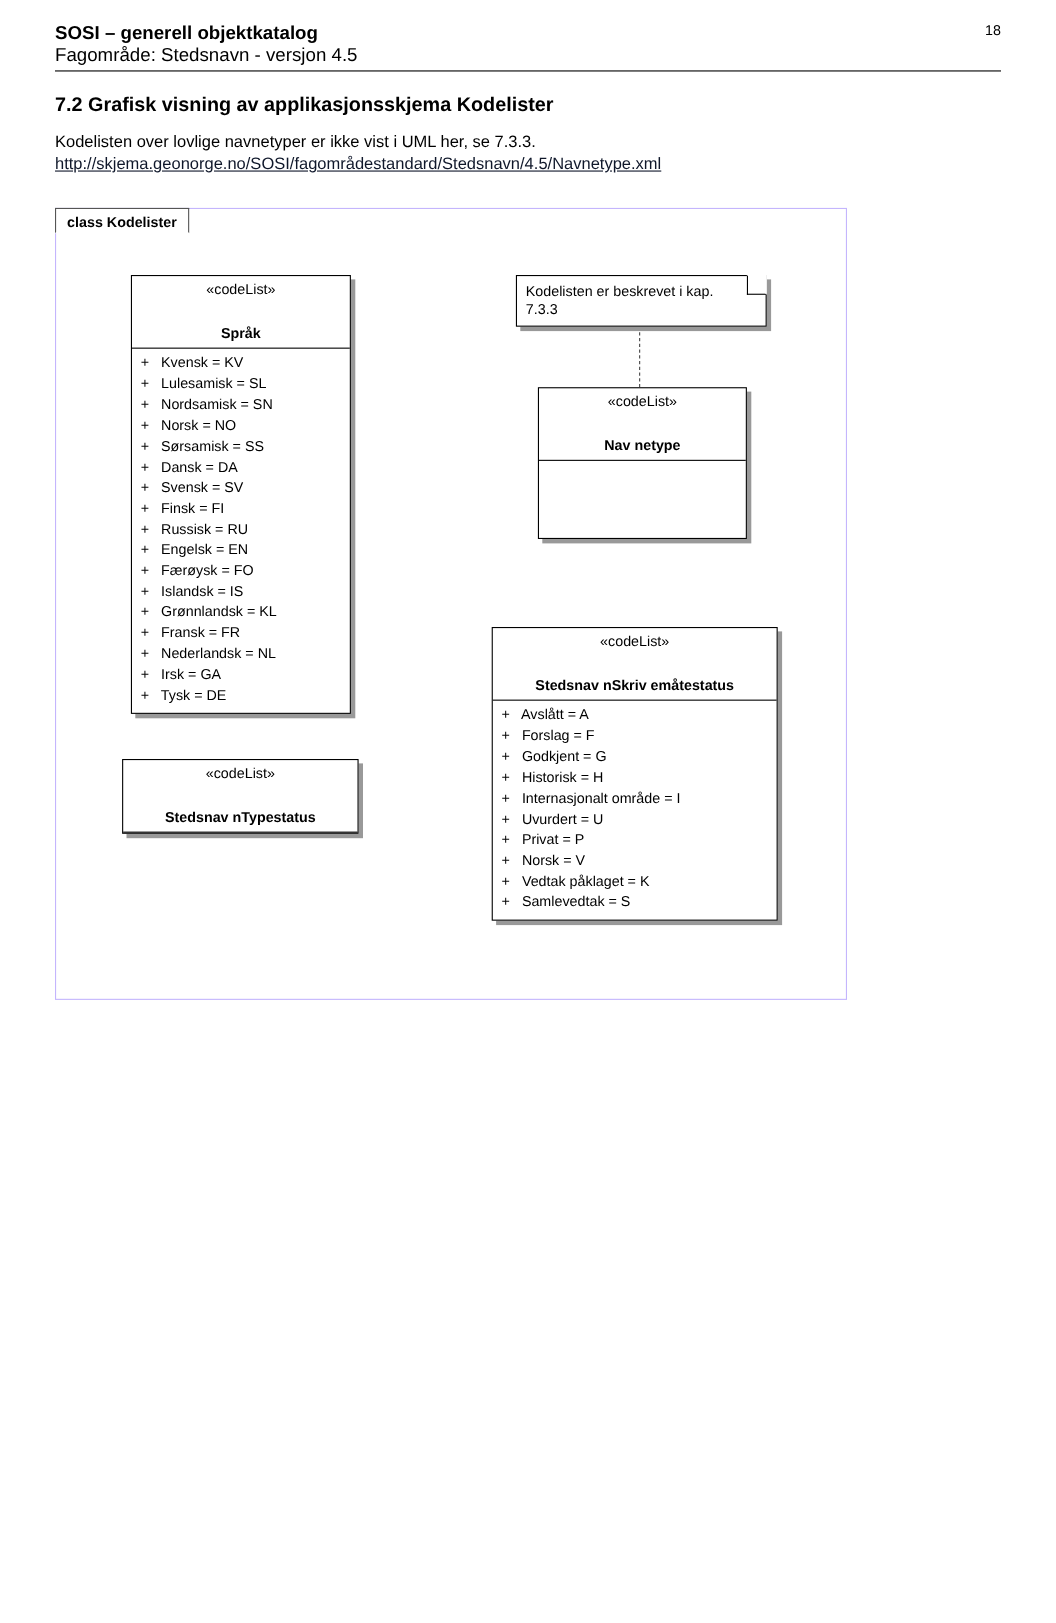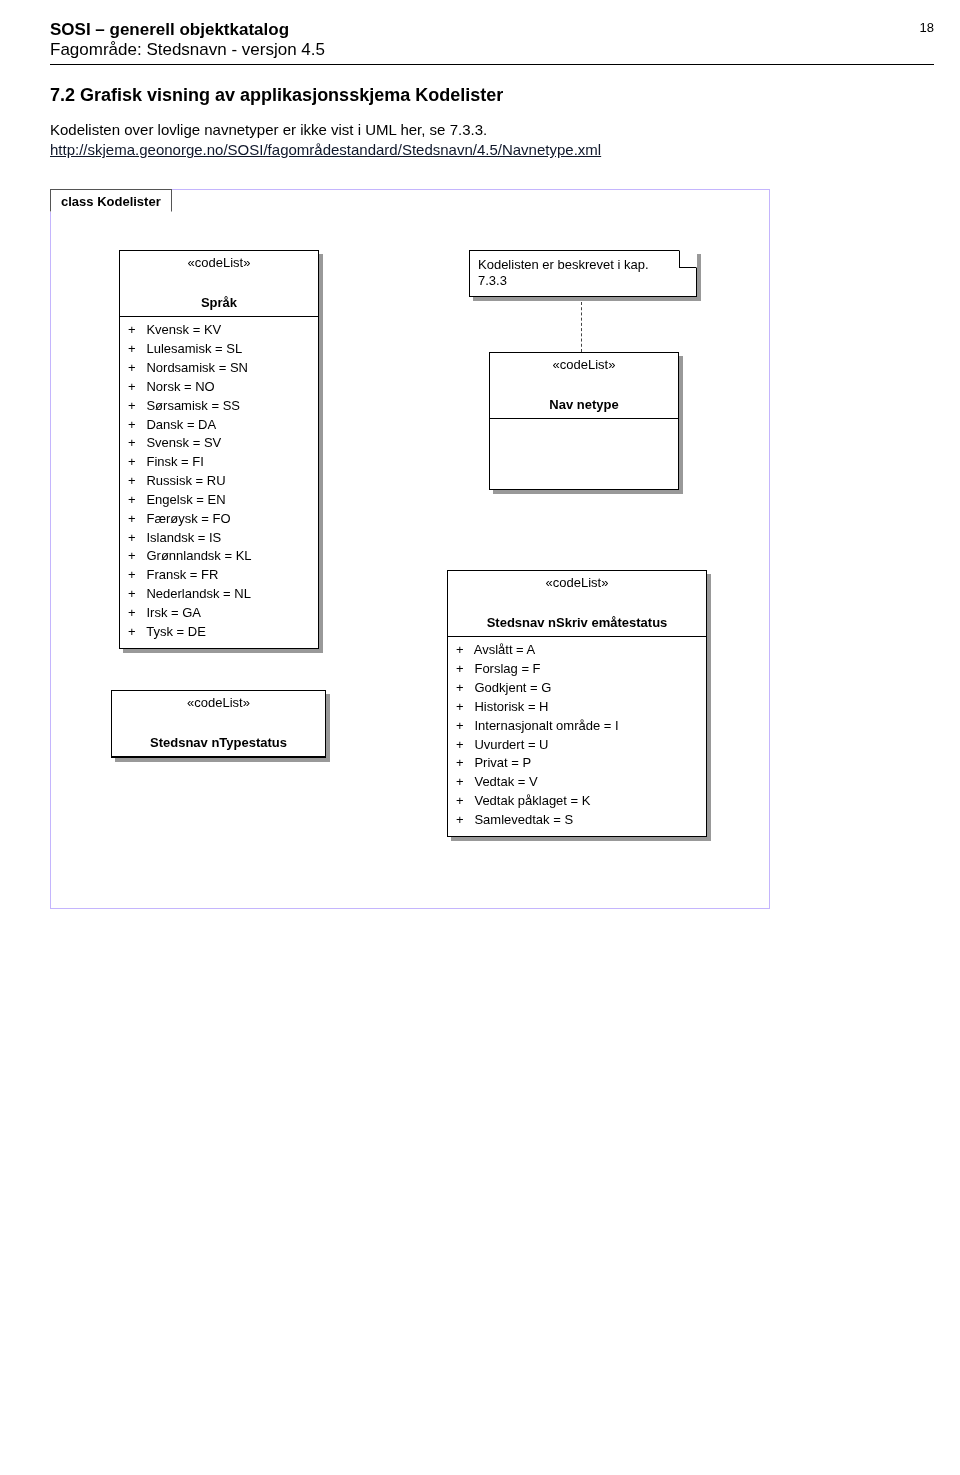--- a/index.html
+++ b/index.html
@@ -4,21 +4,21 @@
 <style>
   * { box-sizing: border-box; }
   body {
     margin: 0;
     font-family: Verdana, Geneva, sans-serif;
     background: #fff;
     color: #000;
     width: 960px;
   }
   .page {
-    padding: 20px 26px 20px 50px;
+    padding: 20px 50px 20px 50px;
     min-height: 1475px;
     position: relative;
   }
   .header-row {
     display: flex;
     justify-content: space-between;
     align-items: flex-start;
   }
   .header-title { font-weight: bold; font-size: 17px; }
   .header-sub { font-size: 17px; }
@@ -194,20 +194,20 @@
         <span class="cname">Stedsnav nSkriv emåtestatus</span>
       </div>
       <div class="uml-attrs" id="skrivemate-attrs">
           <div class="attr">Avslått = A</div>
           <div class="attr">Forslag = F</div>
           <div class="attr">Godkjent = G</div>
           <div class="attr">Historisk = H</div>
           <div class="attr">Internasjonalt område = I</div>
           <div class="attr">Uvurdert = U</div>
           <div class="attr">Privat = P</div>
-          <div class="attr">Vedtak = V</div>
+          <div class="attr">Norsk = V</div>
           <div class="attr">Vedtak påklaget = K</div>
           <div class="attr">Samlevedtak = S</div>
         </div>
     </div>
   </div>
 
 </div>
 
 </body></html>

